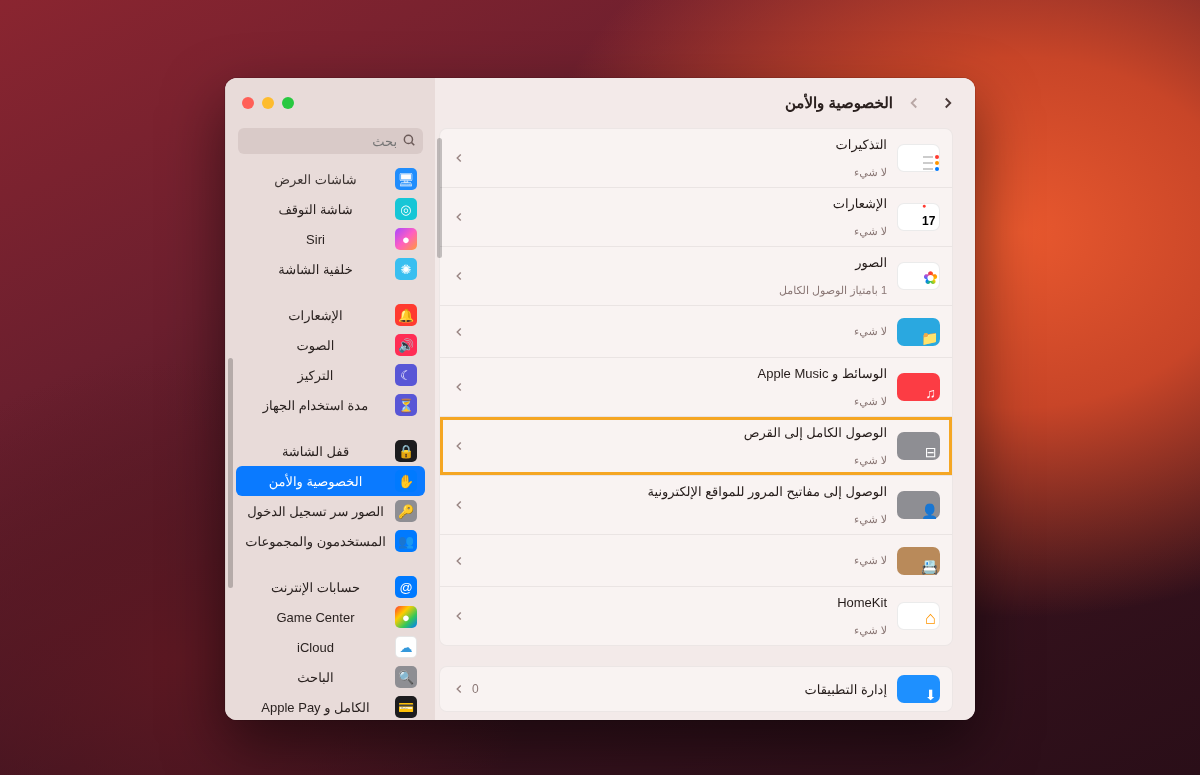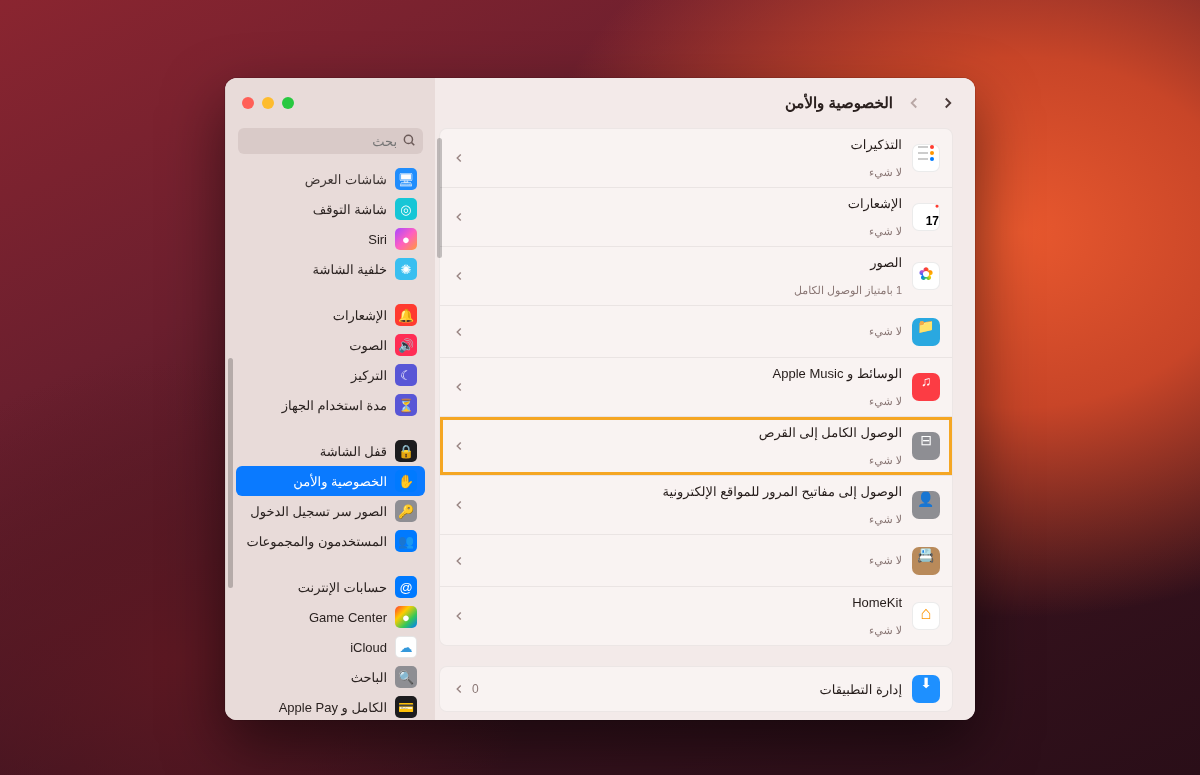--- a/index.html
+++ b/index.html
@@ -116,21 +116,21 @@
     border-radius: 5px;
     display: flex;
     align-items: center;
     justify-content: center;
     flex-shrink: 0;
     font-size: 13px;
     color: #fff;
   }
   .sidebar-label {
     flex: 1;
-    text-align: right;
+    text-align: center;
     white-space: nowrap;
   }
   .main {
     flex: 1;
     display: flex;
     flex-direction: column;
     order: 1;
     background: #f3eae9;
     position: relative;
   }
@@ -180,29 +180,30 @@
     min-height: 52px;
     border-bottom: 1px solid rgba(0,0,0,0.06);
     cursor: default;
     position: relative;
   }
   .list-row:last-child { border-bottom: none; }
   .list-row.highlighted {
     box-shadow: inset 0 0 0 3px #f5a623;
   }
   .row-icon {
-    width: 28px;
+    width: 43px;
     height: 28px;
     border-radius: 7px;
     display: flex;
-    align-items: flex-start;
+    align-items: flex-end;
     justify-content: center;
     flex-shrink: 0;
     color: #fff;
     font-size: 14px;
+    padding-left: 24px;
   }
   .row-text {
     flex: 1;
     display: flex;
     flex-direction: column;
     gap: 14px;
     text-align: right;
   }
   .row-title {
     font-size: 13px;

